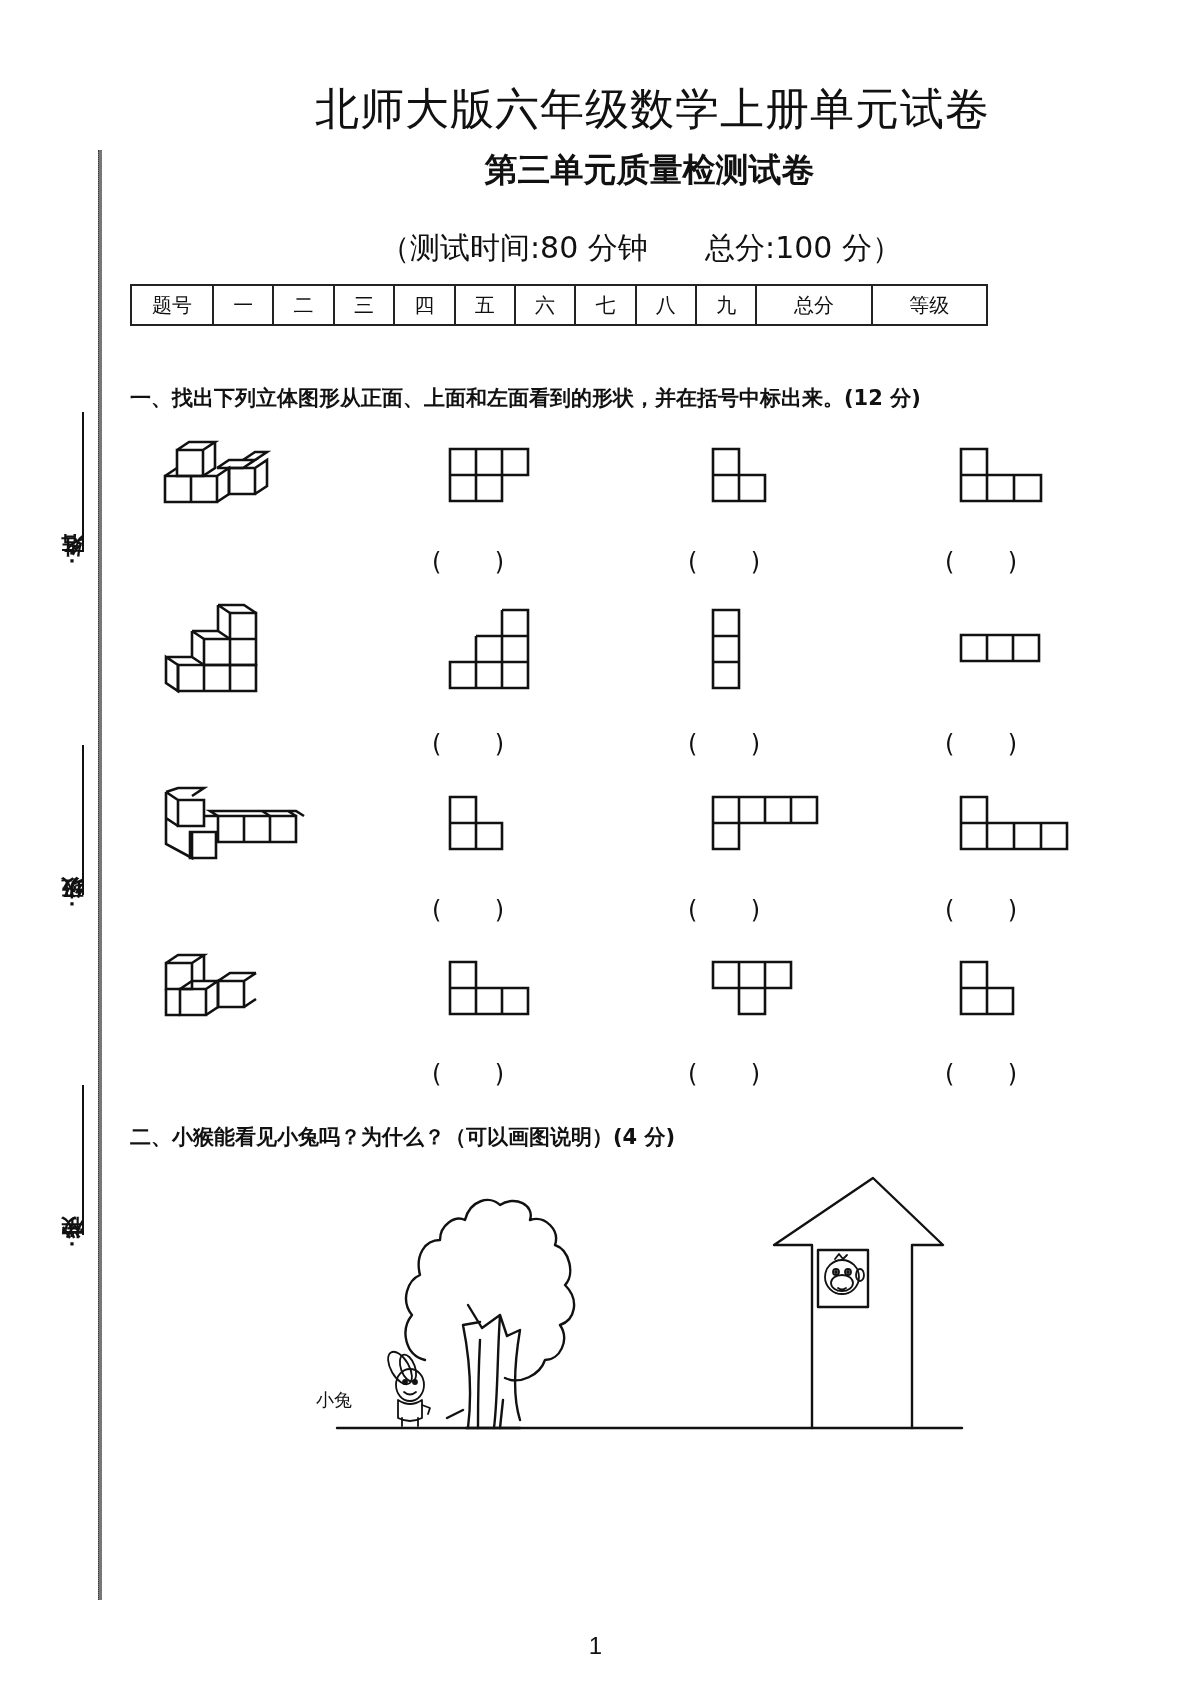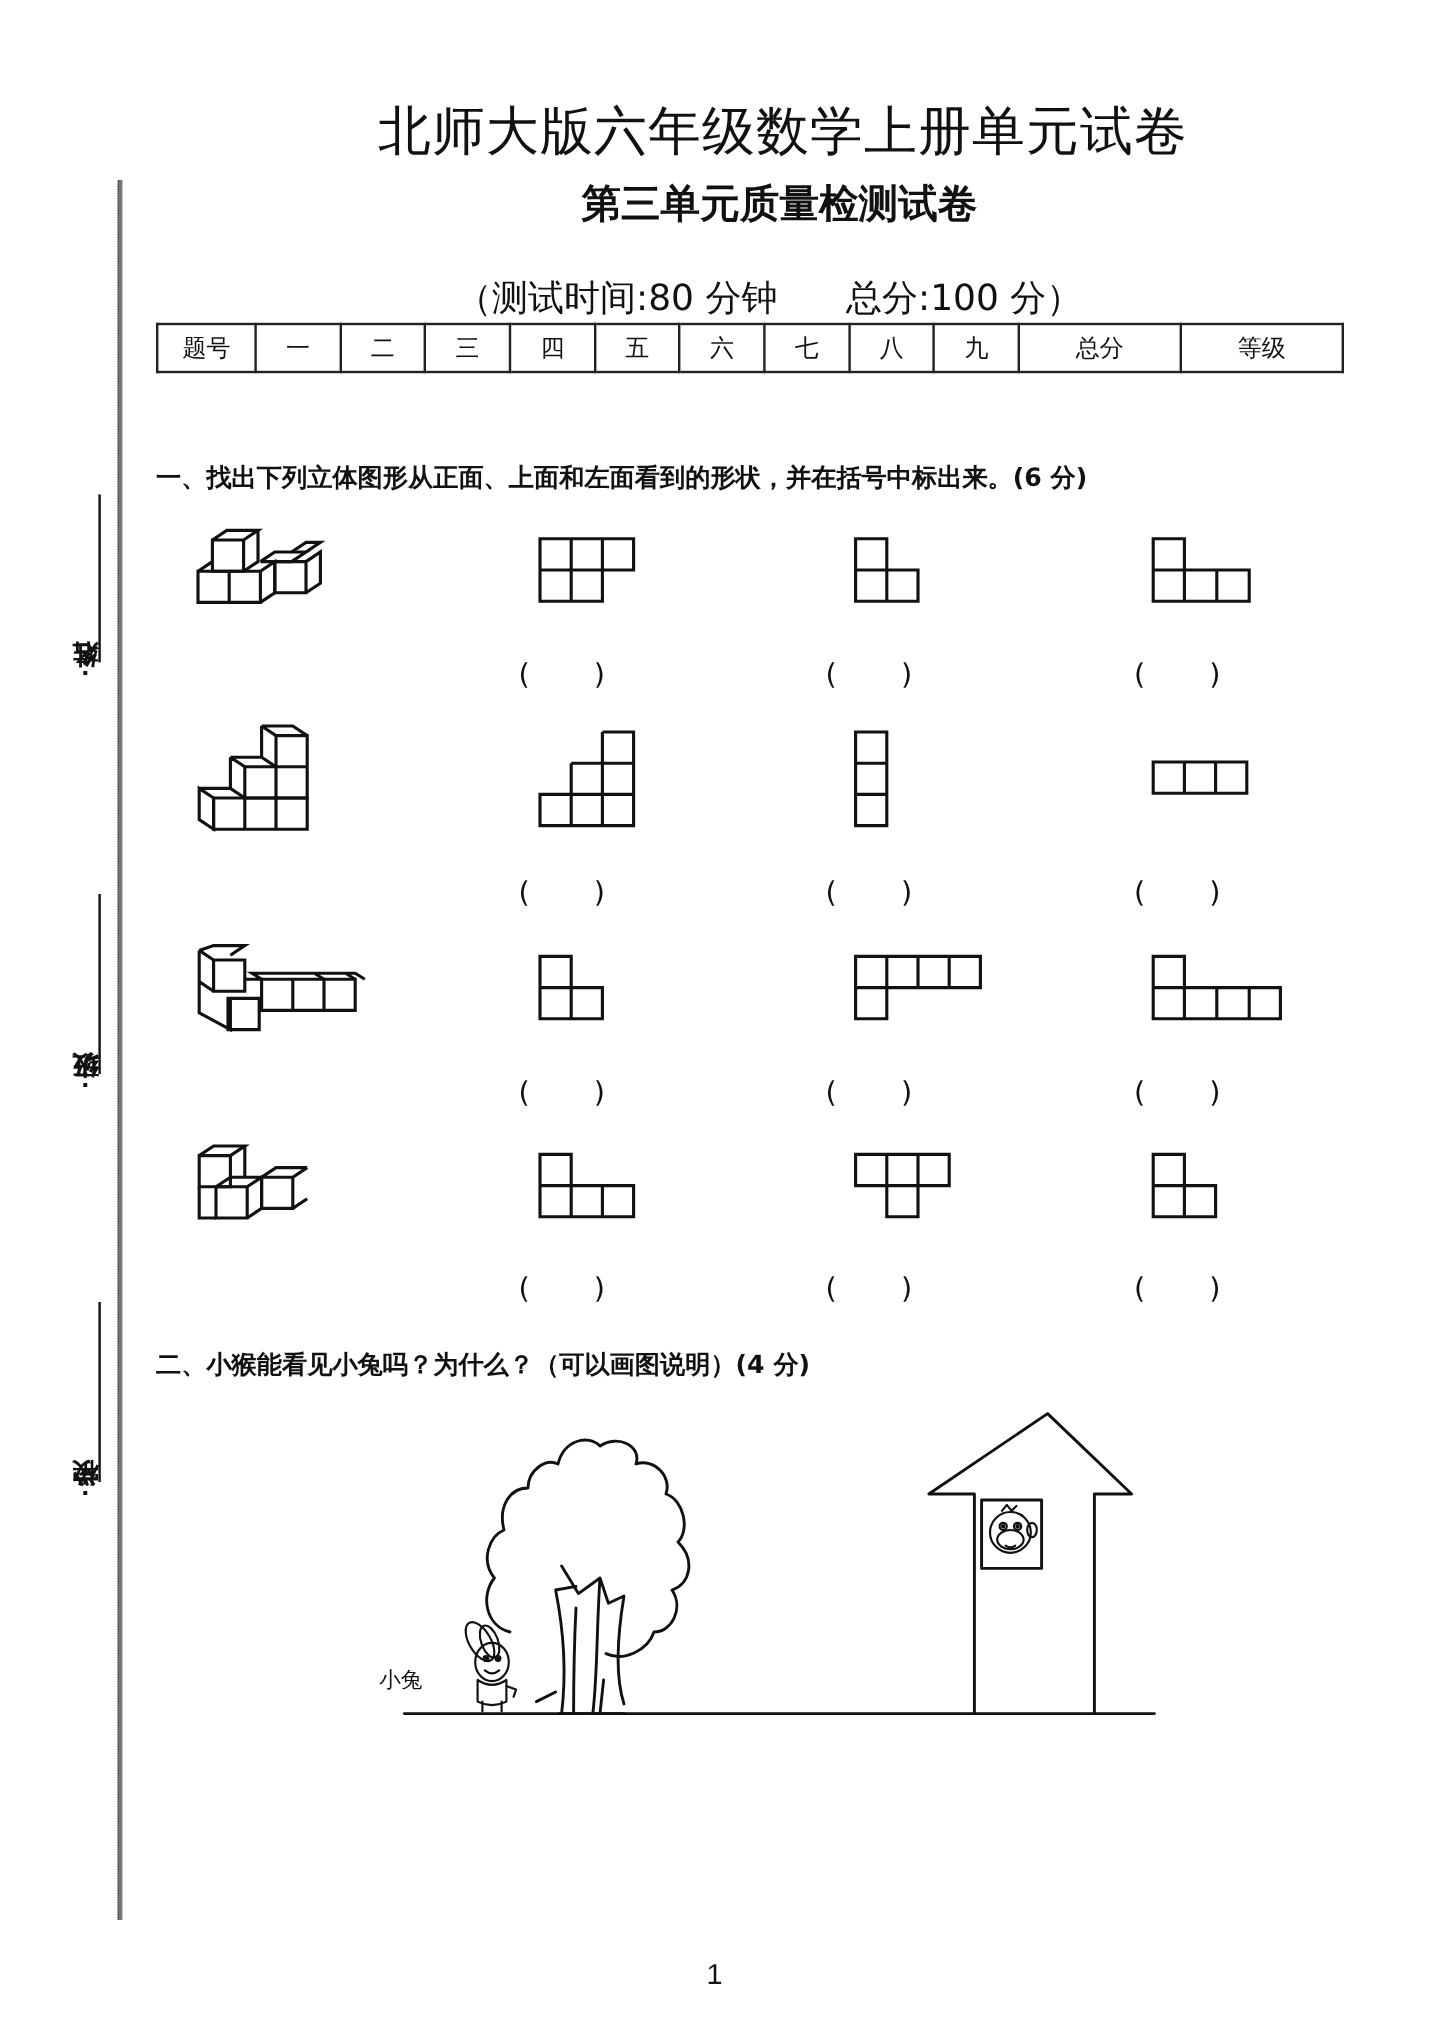--- a/index.html
+++ b/index.html
@@ -7,21 +7,21 @@
       font-family:"DejaVu Sans","Liberation Sans",sans-serif; color:#111; }
     .abs { position:absolute; }
     .title { left:0; width:1280px; top:80px; text-align:center; font-size:44px; font-weight:normal; letter-spacing:1px; }
     .subtitle { left:0; width:1280px; top:148px; text-align:center; font-size:33px; font-weight:bold;margin-left:34px; }
     .meta { left:380px; top:228px; font-size:30px; white-space:pre; }
     .binding-line { left:98px; top:150px; width:3px; height:1450px; background:#777;
       border-left:1px dotted #333; }
     .side-field { left:52px; width:40px; display:flex; flex-direction:column; align-items:center; }
     .side-label { writing-mode:vertical-rl; transform:rotate(180deg); font-size:22px; font-weight:bold; white-space:nowrap; }
     .side-underline { width:2px; background:#111; margin-left:22px; }
-    table.score { position:absolute; left:130px; top:269px; width:990px; border-collapse:collapse; }
+    table.score { position:absolute; left:130px; top:284px; width:858px; border-collapse:collapse; }
     table.score td { border:2px solid #222; height:38px; text-align:center; font-size:20px; font-family:"DejaVu Serif",serif; padding:0; }
     table.score td.rowhead { width:80px; }
     .q-title { left:130px; font-size:21px; font-weight:bold; white-space:nowrap; }
     .paren { font-size:24px; white-space:pre; }
     svg { position:absolute; overflow:visible; }
     .page-num { left:0; width:1191px; top:1632px; text-align:center; font-size:24px; font-family:"Liberation Sans",sans-serif; }
     .label-rabbit { left:316px; top:1388px; font-size:18px; }
   </style>
 </head>
 <body>
@@ -57,21 +57,21 @@
     <td>六</td>
     <td>七</td>
     <td>八</td>
     <td>九</td>
     <td>总分</td>
     <td>等级</td>
   </tr>
 </tbody>
   </table>
 
-<div class="abs q-title" style="top:384px;">一、找出下列立体图形从正面、上面和左面看到的形状，并在括号中标出来。(6 分)</div>
+<div class="abs q-title" style="top:384px;">一、找出下列立体图形从正面、上面和左面看到的形状，并在括号中标出来。(12 分)</div>
 
 <svg width="1191" height="1684" style="left:0;top:0;">
   <g fill="none" stroke="#111" stroke-width="2.6" stroke-linejoin="miter">
 
     <g>
 
       <path d="M177,450 h26 v26 h-26 z M177,450 l12,-8 h26 l-12,8 M215,442 v26 l-12,8"></path>
 
       <path d="M165,476 h26 v26 h-26 z M191,476 h26 v26 h-26 z M217,476 l12,-8 v26 l-12,8"></path>
       <path d="M165,476 l12,-8 M217,468 l12,-8 h26 l-12,8 h-26 M229,468 v0"></path>

